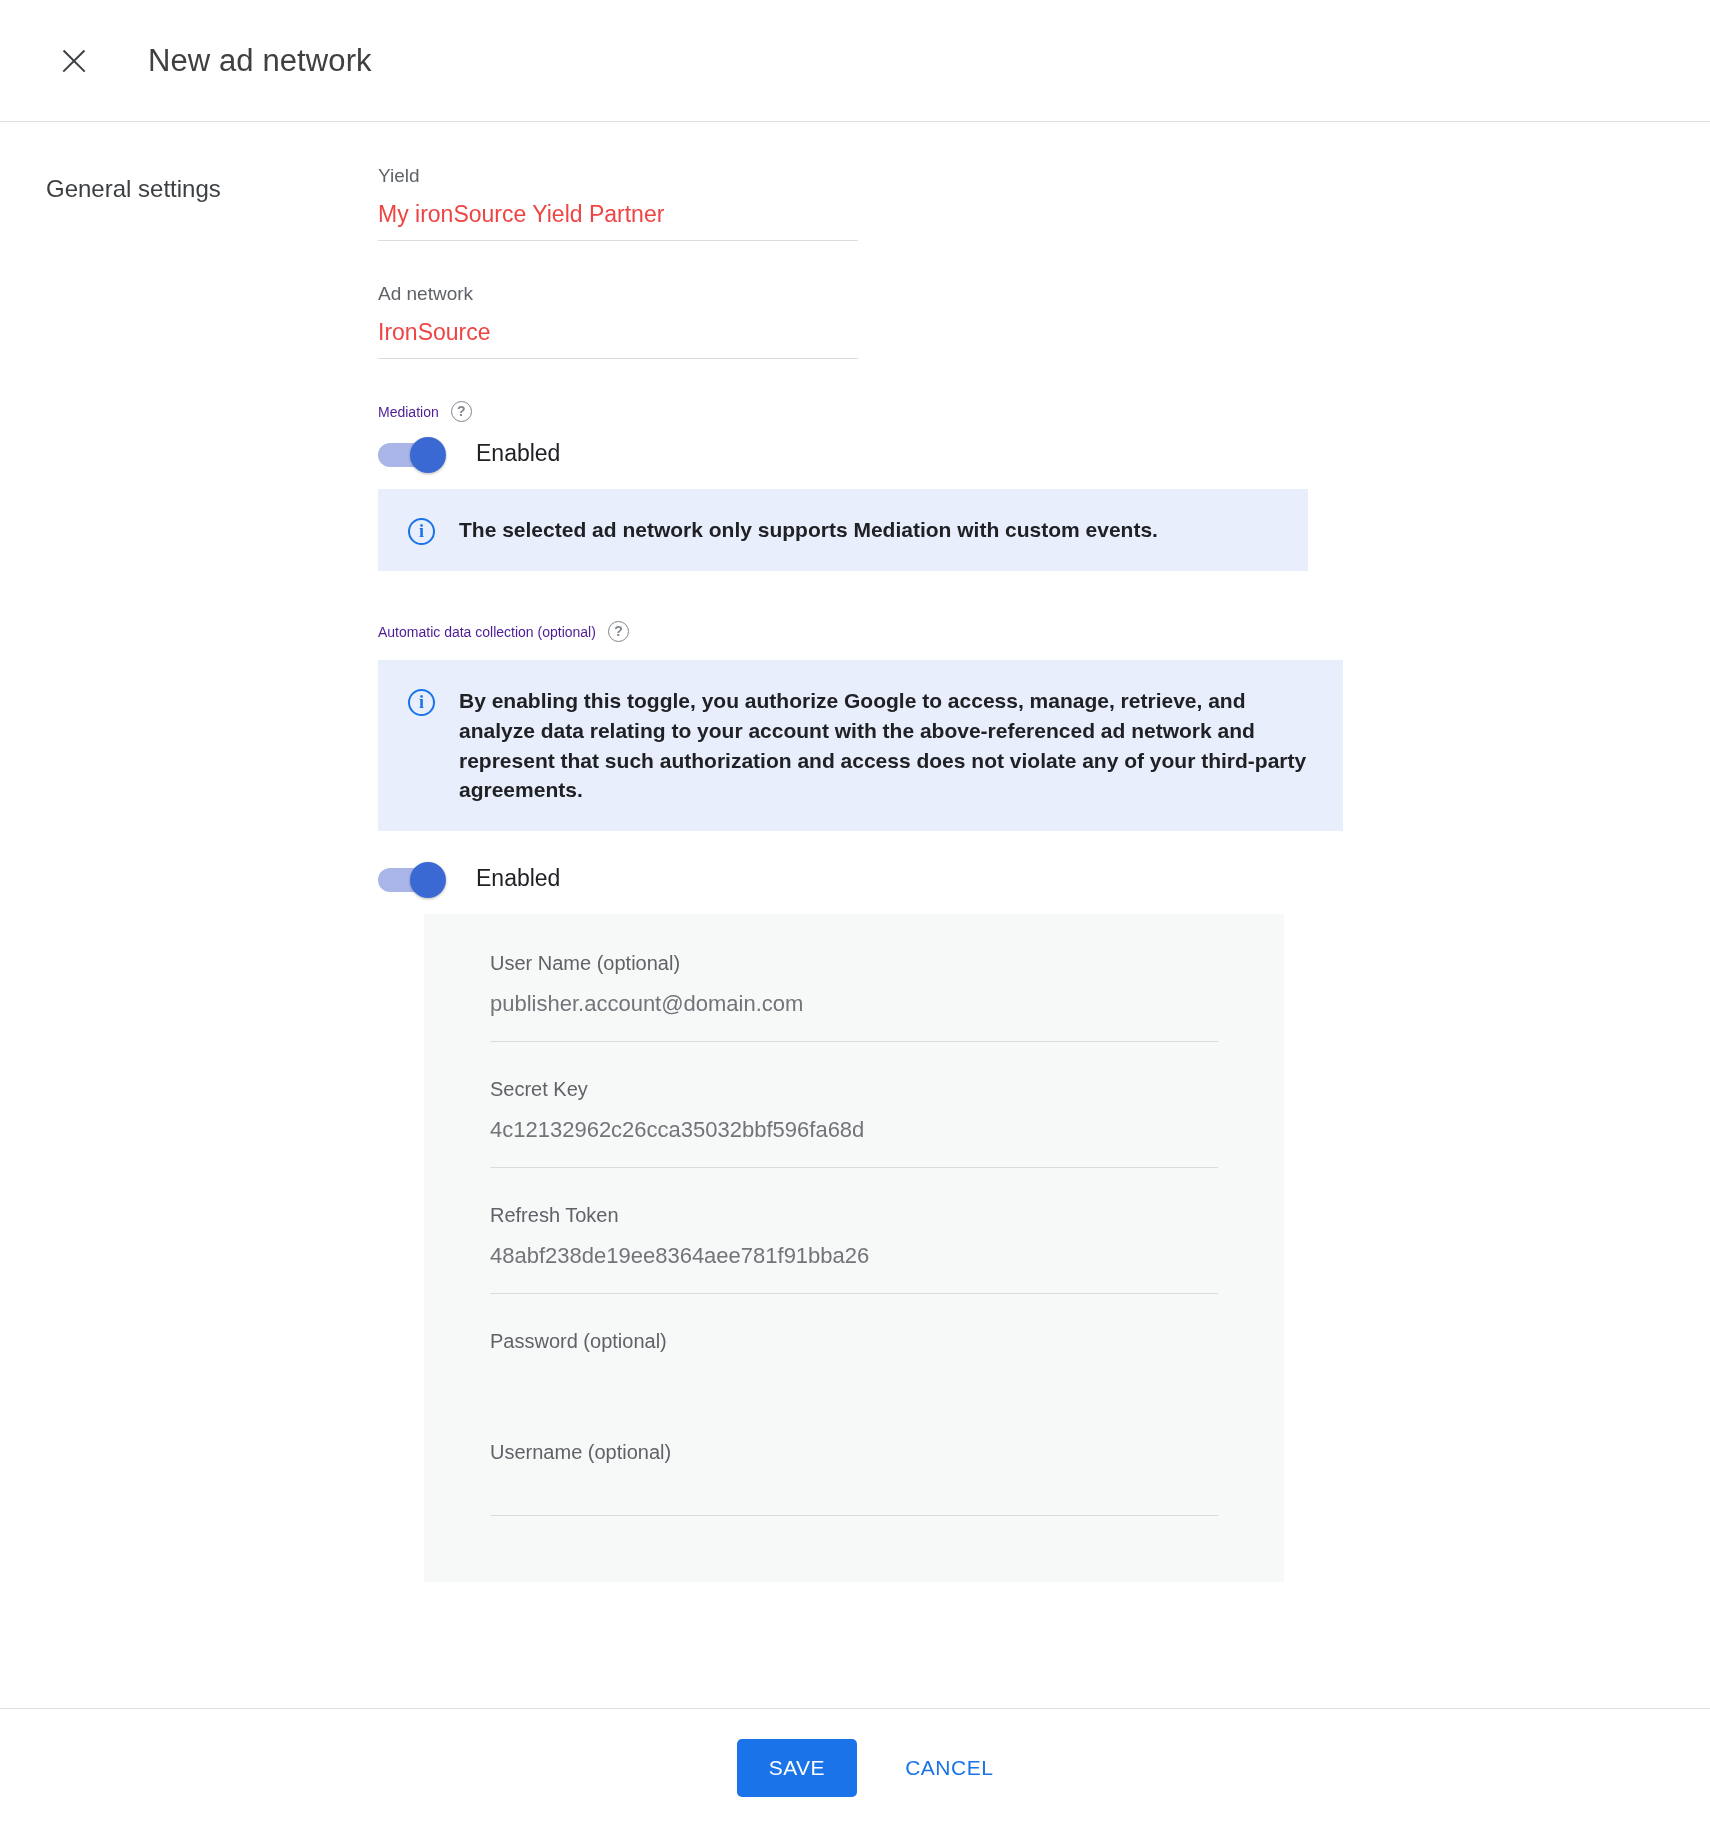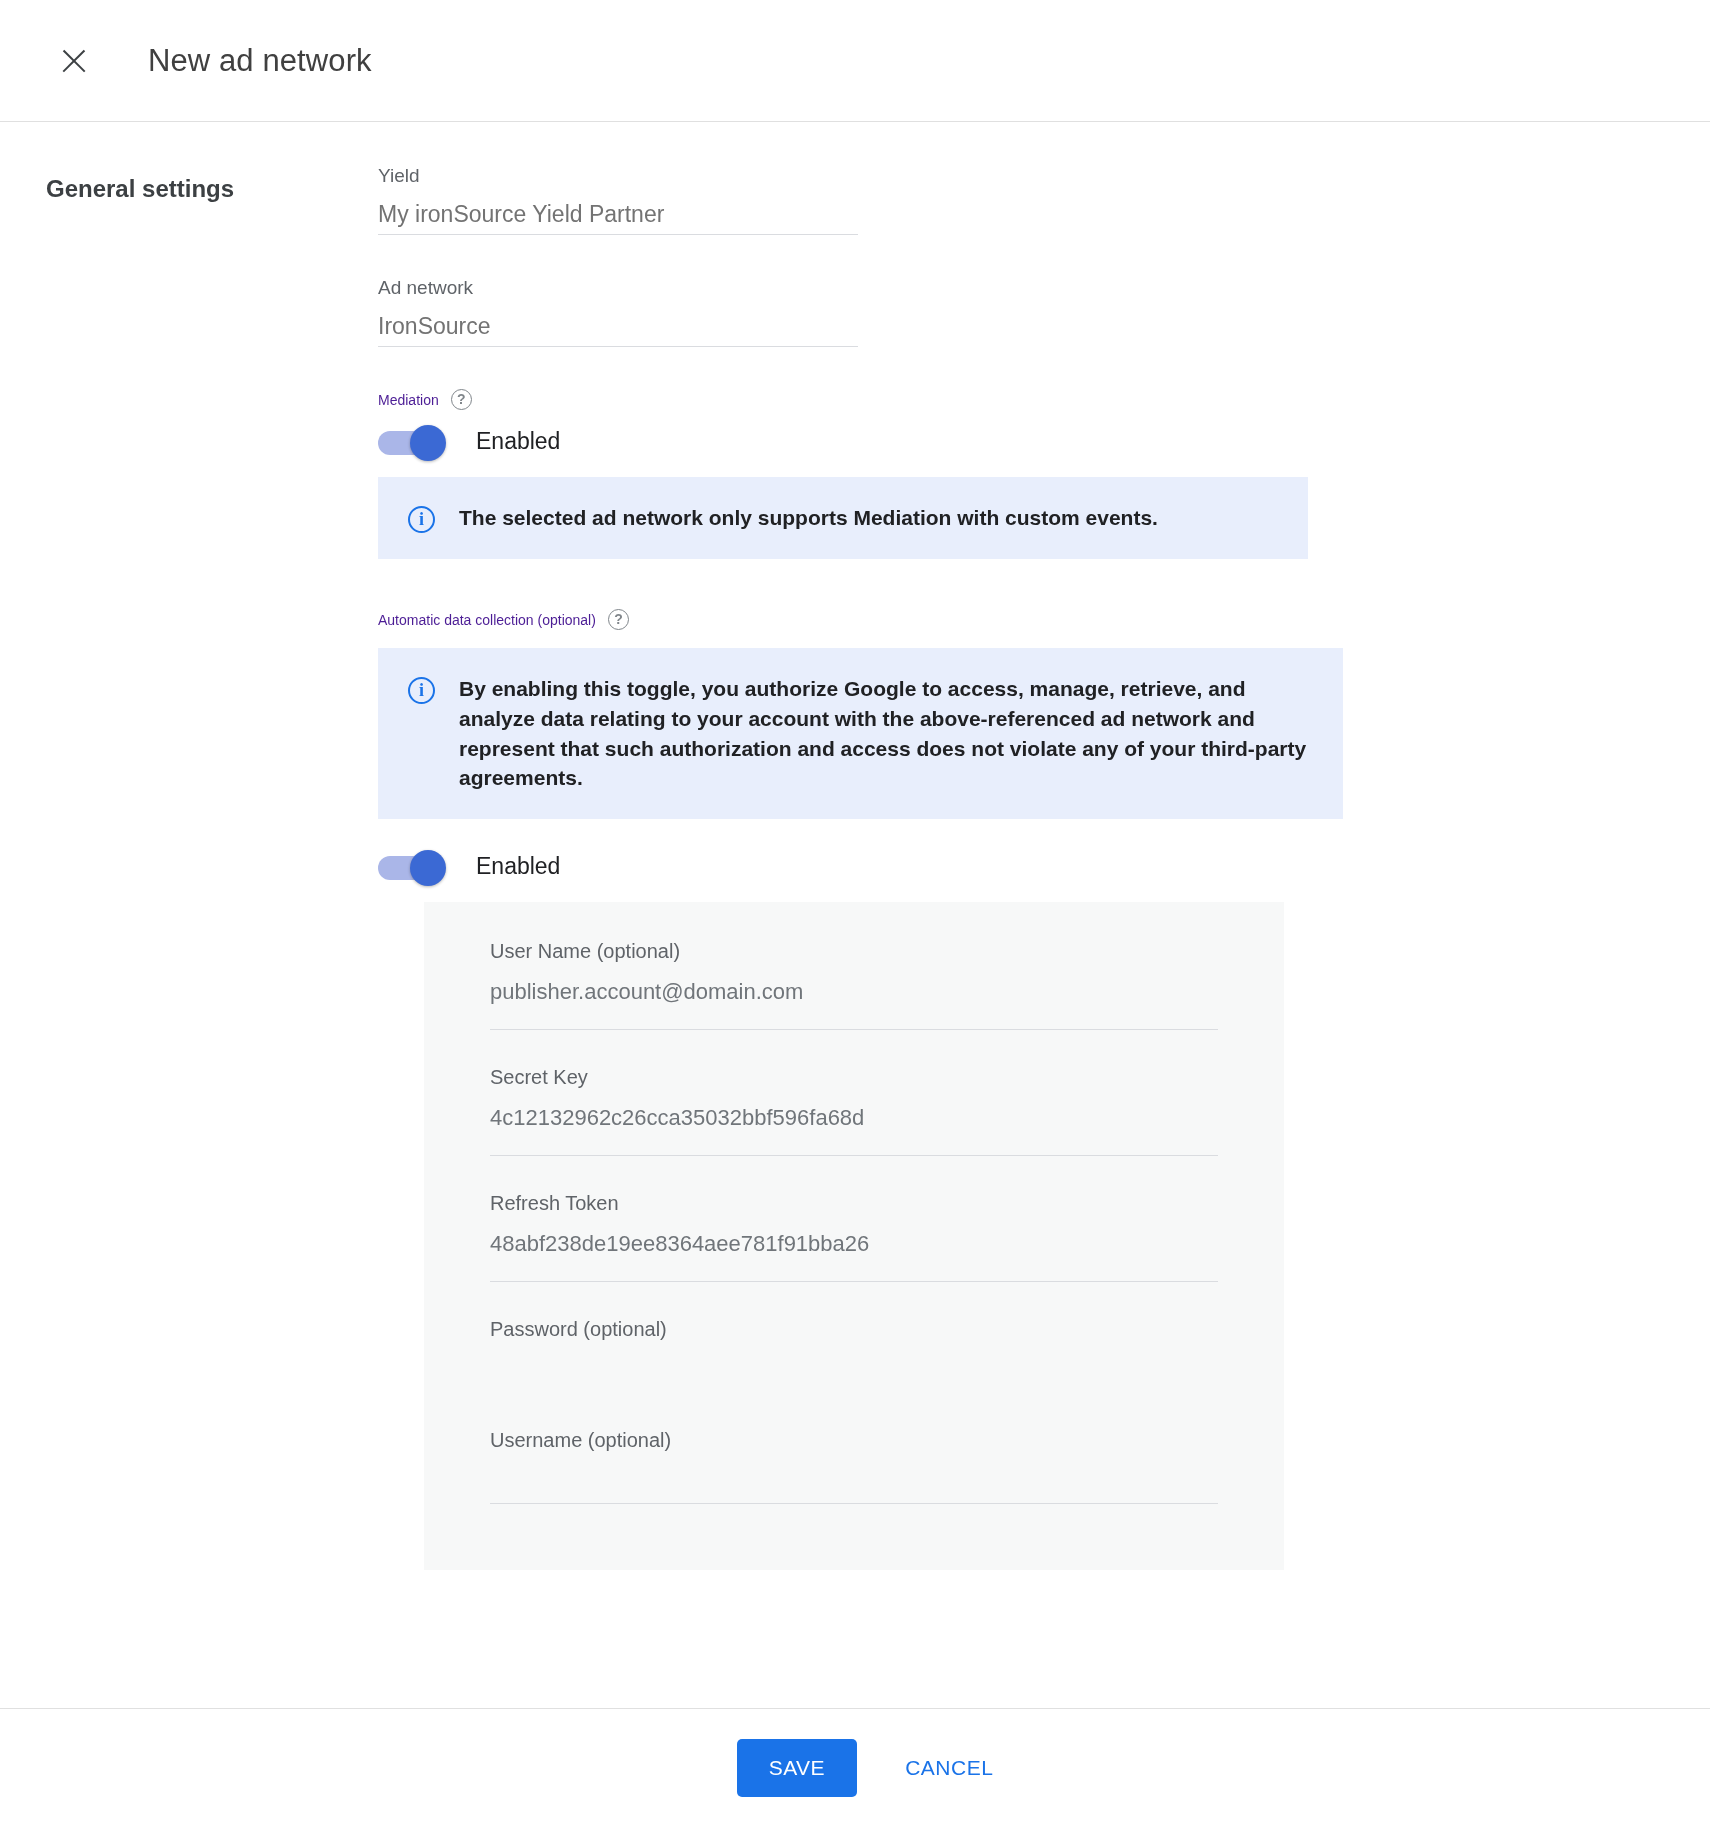--- a/index.html
+++ b/index.html
@@ -69,42 +69,42 @@
   }
   .section {
     display: flex;
     padding: 42px 0 0 0;
   }
   .section-title {
     width: 378px;
     padding-left: 46px;
     font-size: 24px;
     color: #3c4043;
-    font-weight: 700;
+    font-weight: 400;
     padding-top: 10px;
   }
   .section-body {
     flex: 1;
     padding-right: 40px;
   }
 
   
   .field {
     width: 480px;
     margin-bottom: 42px;
   }
   .field-label {
     font-size: 19px;
     color: #5f6368;
     margin-bottom: 14px;
   }
   .field-value {
     font-size: 23px;
-    color: #737373;
-    padding-bottom: 0;
+    color: #ef4444;
+    padding-bottom: 12px;
     border-bottom: 1px solid #dadce0;
     min-height: 34px;
   }
 
   
   .label-row {
     display: flex;
     align-items: center;
     gap: 12px;
     margin-bottom: 18px;

